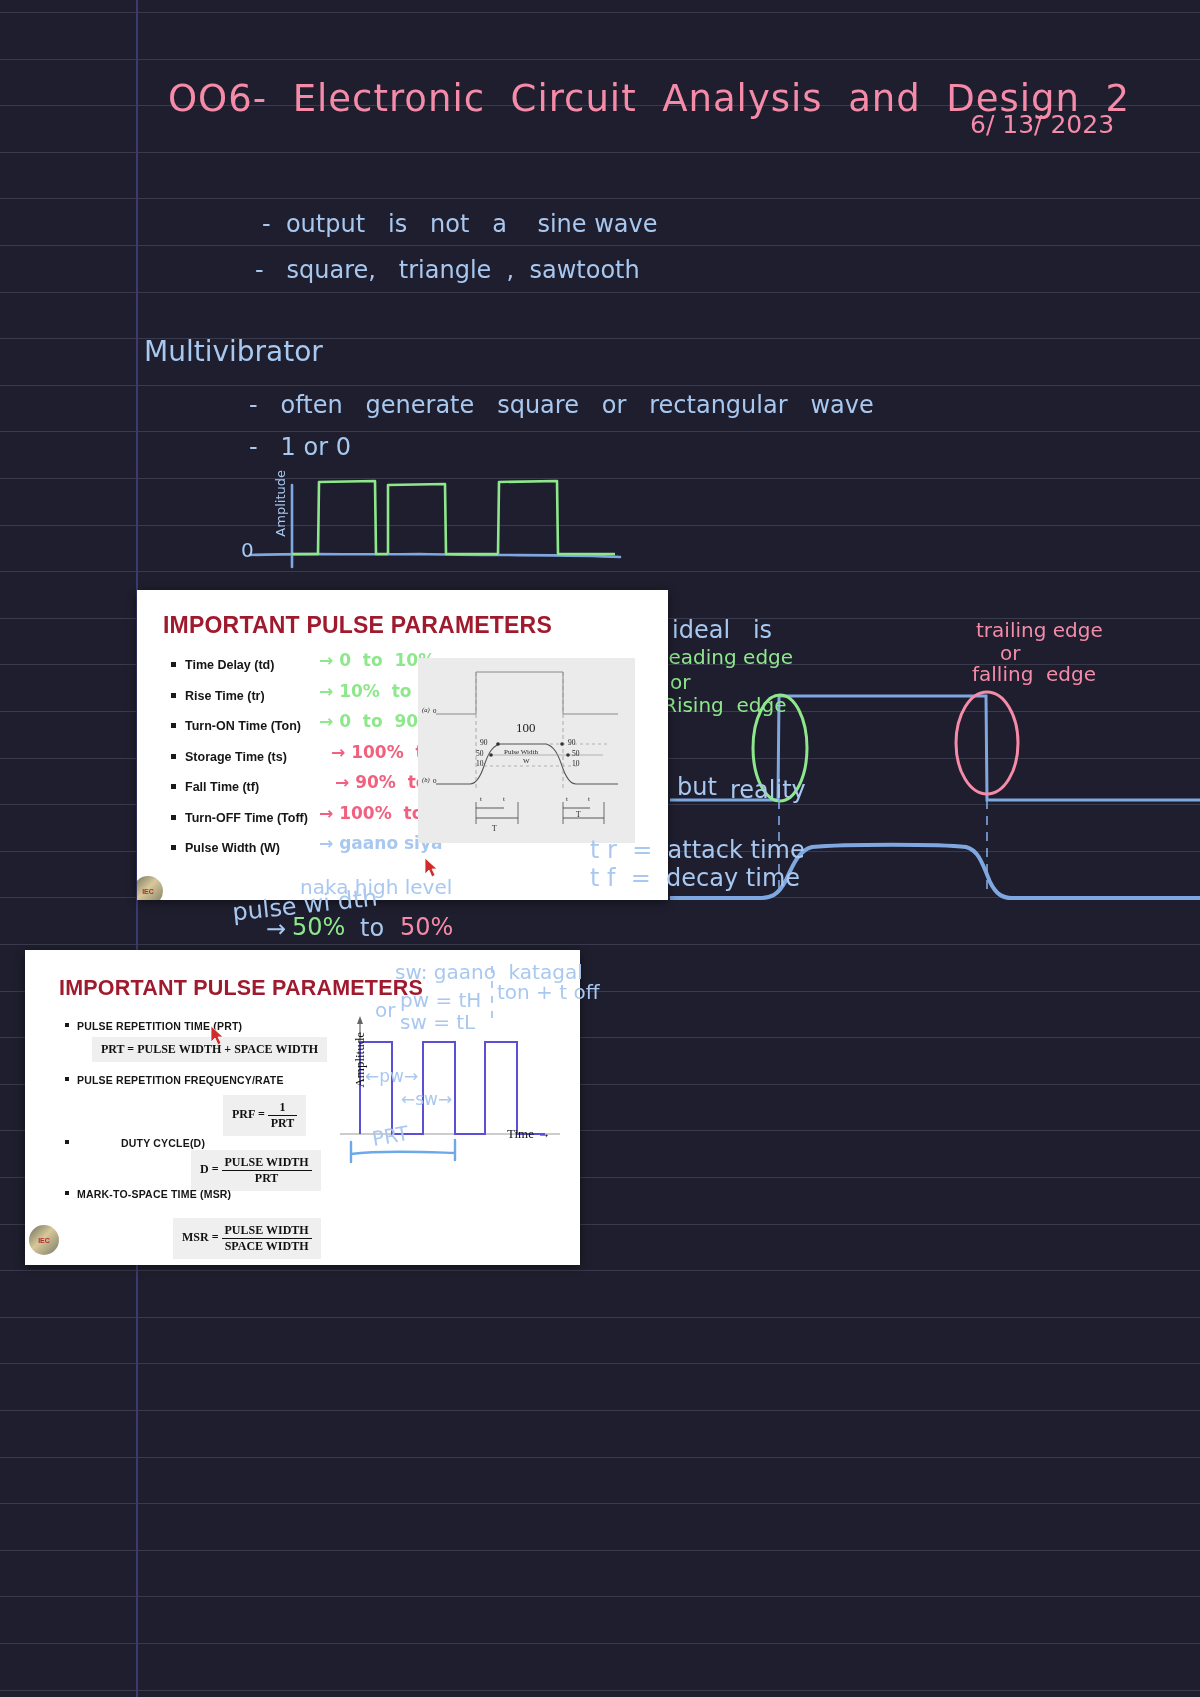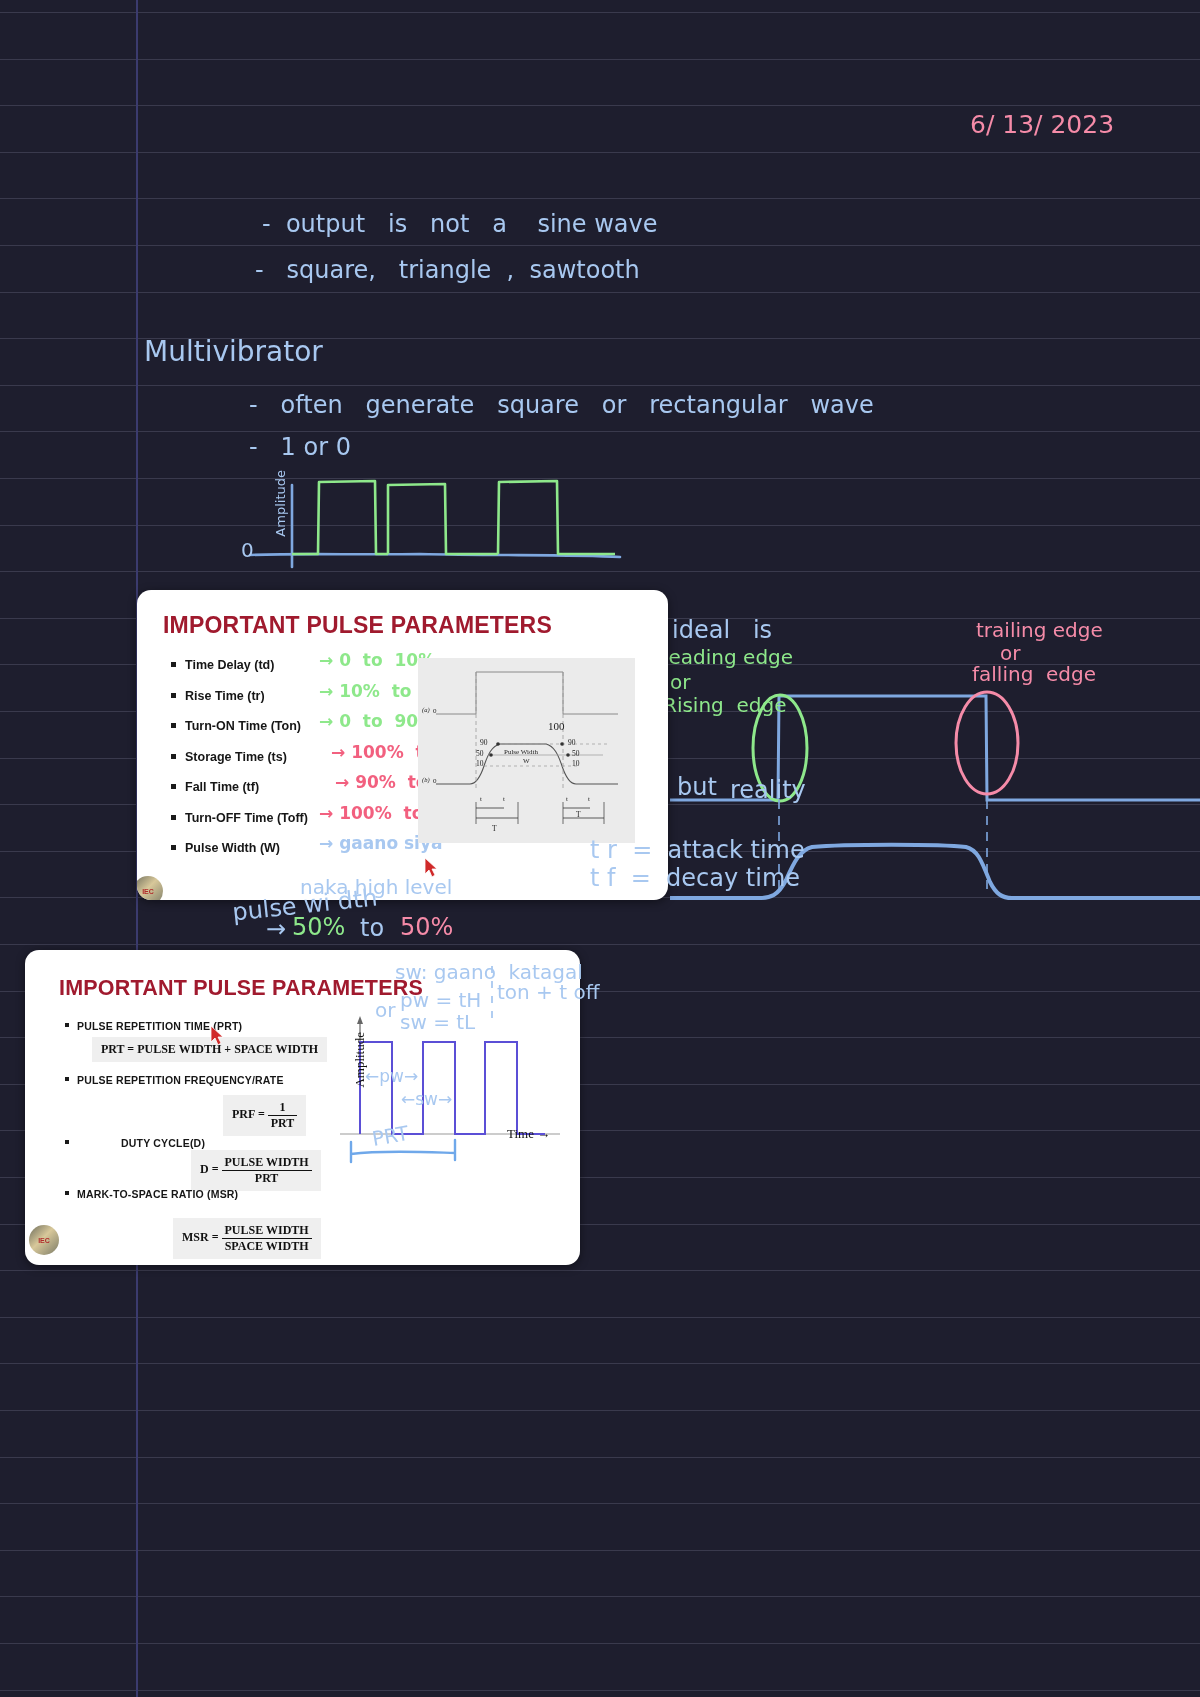--- a/index.html
+++ b/index.html
@@ -18,21 +18,21 @@
 
   .title{font-size:37px;letter-spacing:1px;}
   .date{font-size:25px;}
   .h2{font-size:33px;letter-spacing:1px;}
   .h3{font-size:28px;}
   .body-hw{font-size:24px;}
   .small-hw{font-size:20px;}
   .tiny-hw{font-size:17px;}
 
   
-  .slide{position:absolute;background:#ffffff;box-shadow:0 2px 10px rgba(0,0,0,.45);overflow:hidden;border-radius:14px;}
+  .slide{position:absolute;background:#ffffff;box-shadow:0 2px 10px rgba(0,0,0,.45);overflow:hidden;}
   .slide-title{color:#a01a2e;font-family:"Liberation Sans",sans-serif;font-weight:700;
                letter-spacing:.2px;}
   .s1{left:137px;top:590px;width:531px;height:310px;}
   .s1 .slide-title{position:absolute;left:26px;top:22px;font-size:23px;}
   .bullets{position:absolute;left:32px;top:68px;width:290px;}
   .blt{position:relative;margin-bottom:16.5px;padding-left:16px;color:#161616;
        font-size:12.5px;font-weight:700;font-family:"Liberation Sans",sans-serif;}
   .blt:before{content:"";position:absolute;left:2px;top:4px;width:5px;height:5px;background:#1a1a1a;}
 
   .fig1{position:absolute;left:281px;top:68px;width:217px;height:185px;background:#ebebeb;}
@@ -96,20 +96,21 @@
       <div class="rule" style="top: 1410px;"></div>
       <div class="rule" style="top: 1456.6px;"></div>
       <div class="rule" style="top: 1503.2px;"></div>
       <div class="rule" style="top: 1549.8px;"></div>
       <div class="rule" style="top: 1596.4px;"></div>
       <div class="rule" style="top: 1643px;"></div>
       <div class="rule" style="top: 1689.6px;"></div>
     </div>
   <div class="margin-line"></div>
 
+  <div class="hw hw-pink title" style="left:168px;top:80px;">OO6-  Electronic  Circuit  Analysis  and  Design  2</div>
   <div class="hw hw-pink date" style="left:970px;top:112px;">6/ 13/ 2023</div>
 
   <div class="hw hw-blue body-hw" style="left:262px;top:212px;">-  output   is   not   a    sine wave</div>
   <div class="hw hw-blue body-hw" style="left:255px;top:258px;">-   square,   triangle  ,  sawtooth</div>
 
   <div class="hw hw-blue h3" style="left:144px;top:338px;">Multivibrator</div>
   <div class="hw hw-blue body-hw" style="left:249px;top:393px;">-   often   generate   square   or   rectangular   wave</div>
   <div class="hw hw-blue body-hw" style="left:249px;top:435px;">-   1 or 0</div>
 
   <svg style="left:240px;top:455px;" width="390" height="115">
@@ -177,21 +178,21 @@
         <line x1="100" y1="144" x2="100" y2="166" stroke="#333" stroke-width=".7"></line>
         <line x1="145" y1="150" x2="172" y2="150" stroke="#333" stroke-width=".8"></line>
         <line x1="145" y1="160" x2="186" y2="160" stroke="#333" stroke-width=".8"></line>
         <line x1="145" y1="144" x2="145" y2="166" stroke="#333" stroke-width=".7"></line>
         <line x1="186" y1="144" x2="186" y2="166" stroke="#333" stroke-width=".7"></line>
       </svg>
       <div style="position:absolute;left:4px;top:48px;font-size:6.5px;font-family:'Liberation Serif',serif;font-style:italic;color:#222;">(a)</div>
       <div style="position:absolute;left:15px;top:49px;font-size:7px;font-family:'Liberation Serif',serif;color:#222;">0</div>
       <div style="position:absolute;left:4px;top:118px;font-size:6.5px;font-family:'Liberation Serif',serif;font-style:italic;color:#222;">(b)</div>
       <div style="position:absolute;left:15px;top:119px;font-size:7px;font-family:'Liberation Serif',serif;color:#222;">0</div>
-      <div style="position:absolute;left:98px;top:62px;font-size:11px;font-family:'Liberation Serif',serif;color:#222;margin-left:32px;">100</div>
+      <div style="position:absolute;left:98px;top:62px;font-size:13px;font-family:'Liberation Serif',serif;color:#222;">100</div>
       <div style="position:absolute;left:62px;top:80px;font-size:7.5px;font-family:'Liberation Serif',serif;color:#222;">90</div>
       <div style="position:absolute;left:58px;top:91px;font-size:7.5px;font-family:'Liberation Serif',serif;color:#222;">50</div>
       <div style="position:absolute;left:58px;top:101px;font-size:7.5px;font-family:'Liberation Serif',serif;color:#222;">10</div>
       <div style="position:absolute;left:150px;top:80px;font-size:7.5px;font-family:'Liberation Serif',serif;color:#222;">90</div>
       <div style="position:absolute;left:154px;top:91px;font-size:7.5px;font-family:'Liberation Serif',serif;color:#222;">50</div>
       <div style="position:absolute;left:154px;top:101px;font-size:7.5px;font-family:'Liberation Serif',serif;color:#222;">10</div>
       <div style="position:absolute;left:86px;top:90px;font-size:7px;font-family:'Liberation Serif',serif;color:#222;">Pulse Width</div>
       <div style="position:absolute;left:105px;top:99px;font-size:7px;font-family:'Liberation Serif',serif;color:#222;">W</div>
       <div style="position:absolute;left:62px;top:137px;font-size:7px;font-family:'Liberation Serif',serif;color:#222;">t</div>
       <div style="position:absolute;left:85px;top:137px;font-size:7px;font-family:'Liberation Serif',serif;color:#222;">t</div>
@@ -228,21 +229,21 @@
 
     <div class="b2" style="top:187px;padding-left:44px;">DUTY CYCLE(D)</div>
     <div class="formula" style="left:166px;top:200px;">
       <span>D =</span>
       <span class="frac">
         <span class="num">PULSE WIDTH</span>
         <span class="den">PRT</span>
       </span>
     </div>
 
-    <div class="b2" style="top:238px;">MARK-TO-SPACE RATIO (MSR)</div>
+    <div class="b2" style="top:238px;">MARK-TO-SPACE TIME (MSR)</div>
     <div class="formula" style="left:148px;top:268px;">
       <span>MSR =</span>
       <span class="frac">
         <span class="num">PULSE WIDTH</span>
         <span class="den">SPACE WIDTH</span>
       </span>
     </div>
 
     <div class="logo" style="left:4px;bottom:10px;">
       <span>IEC</span>

